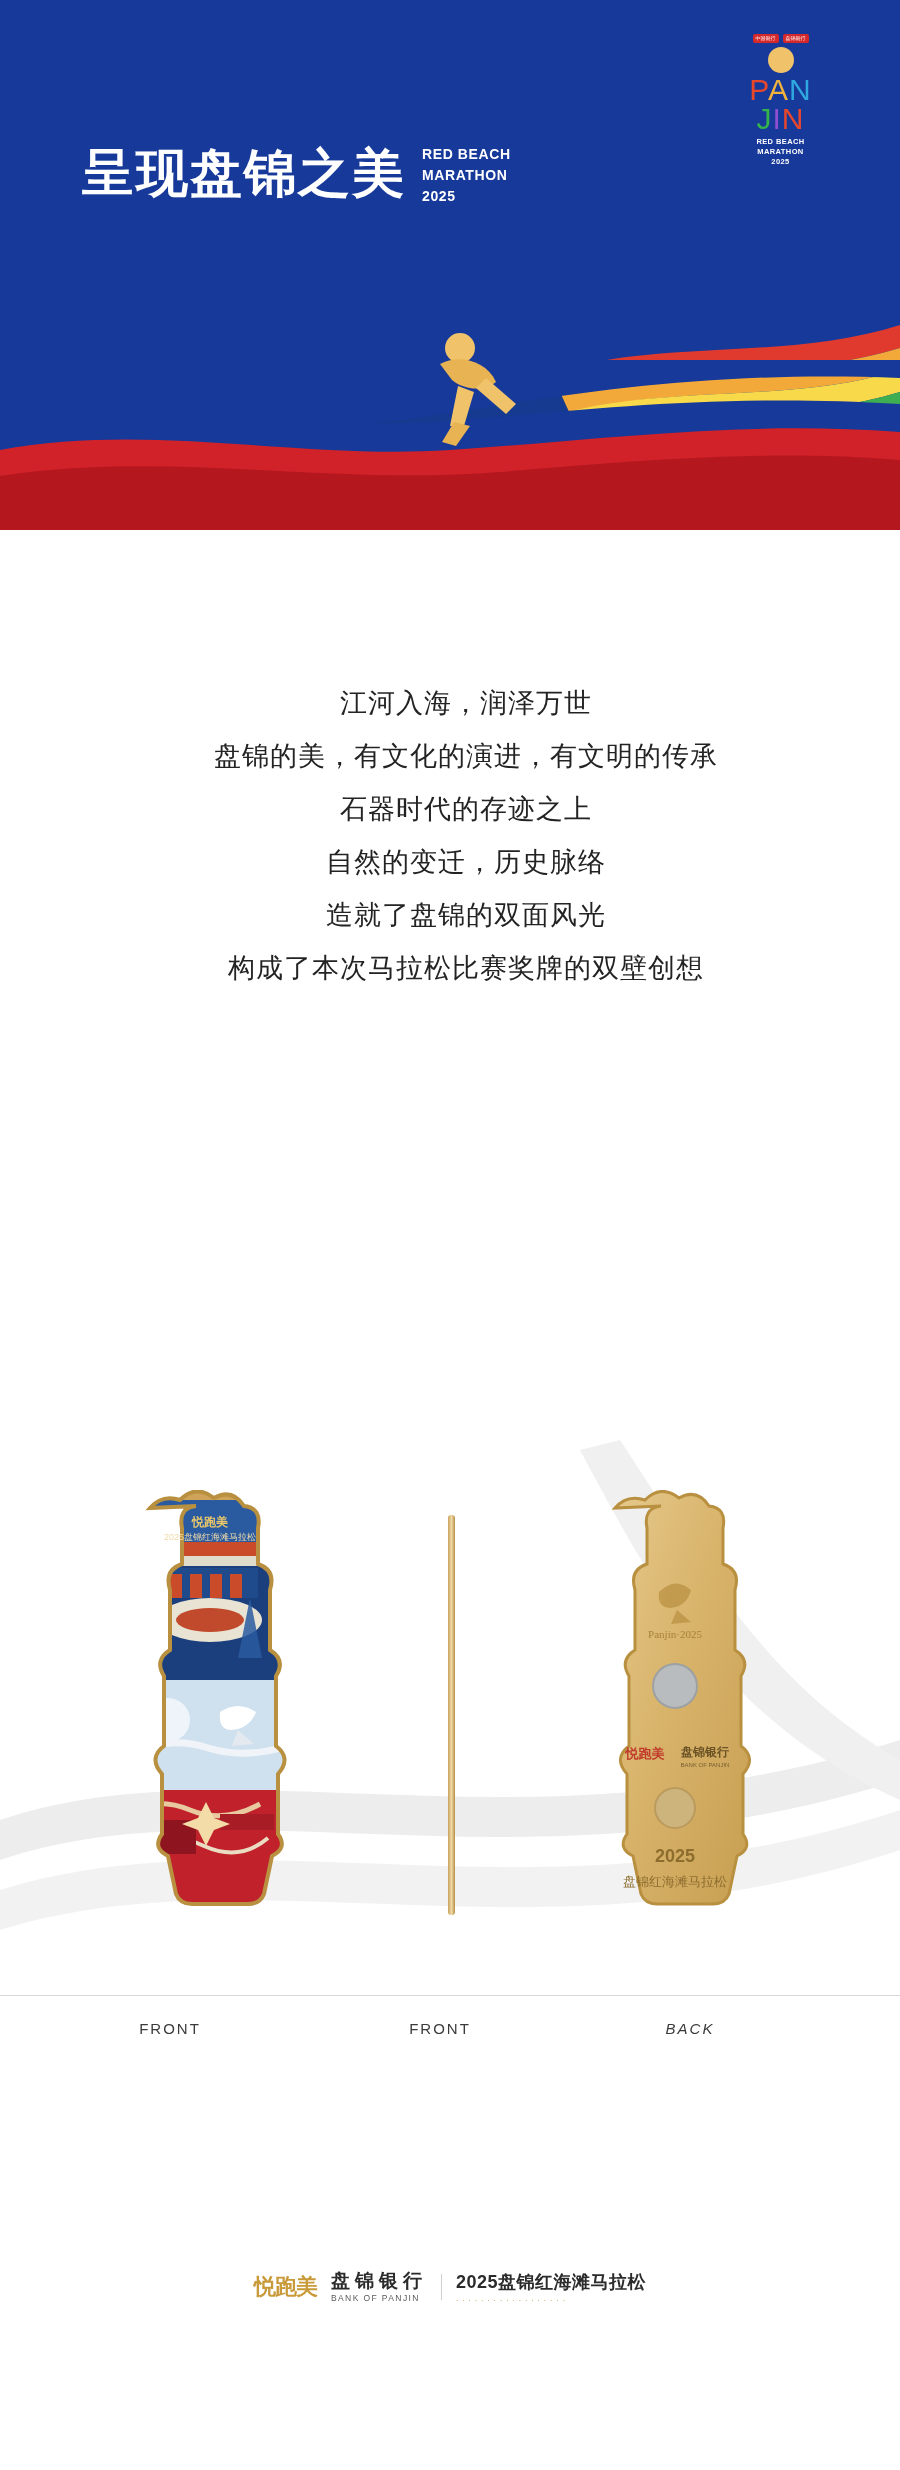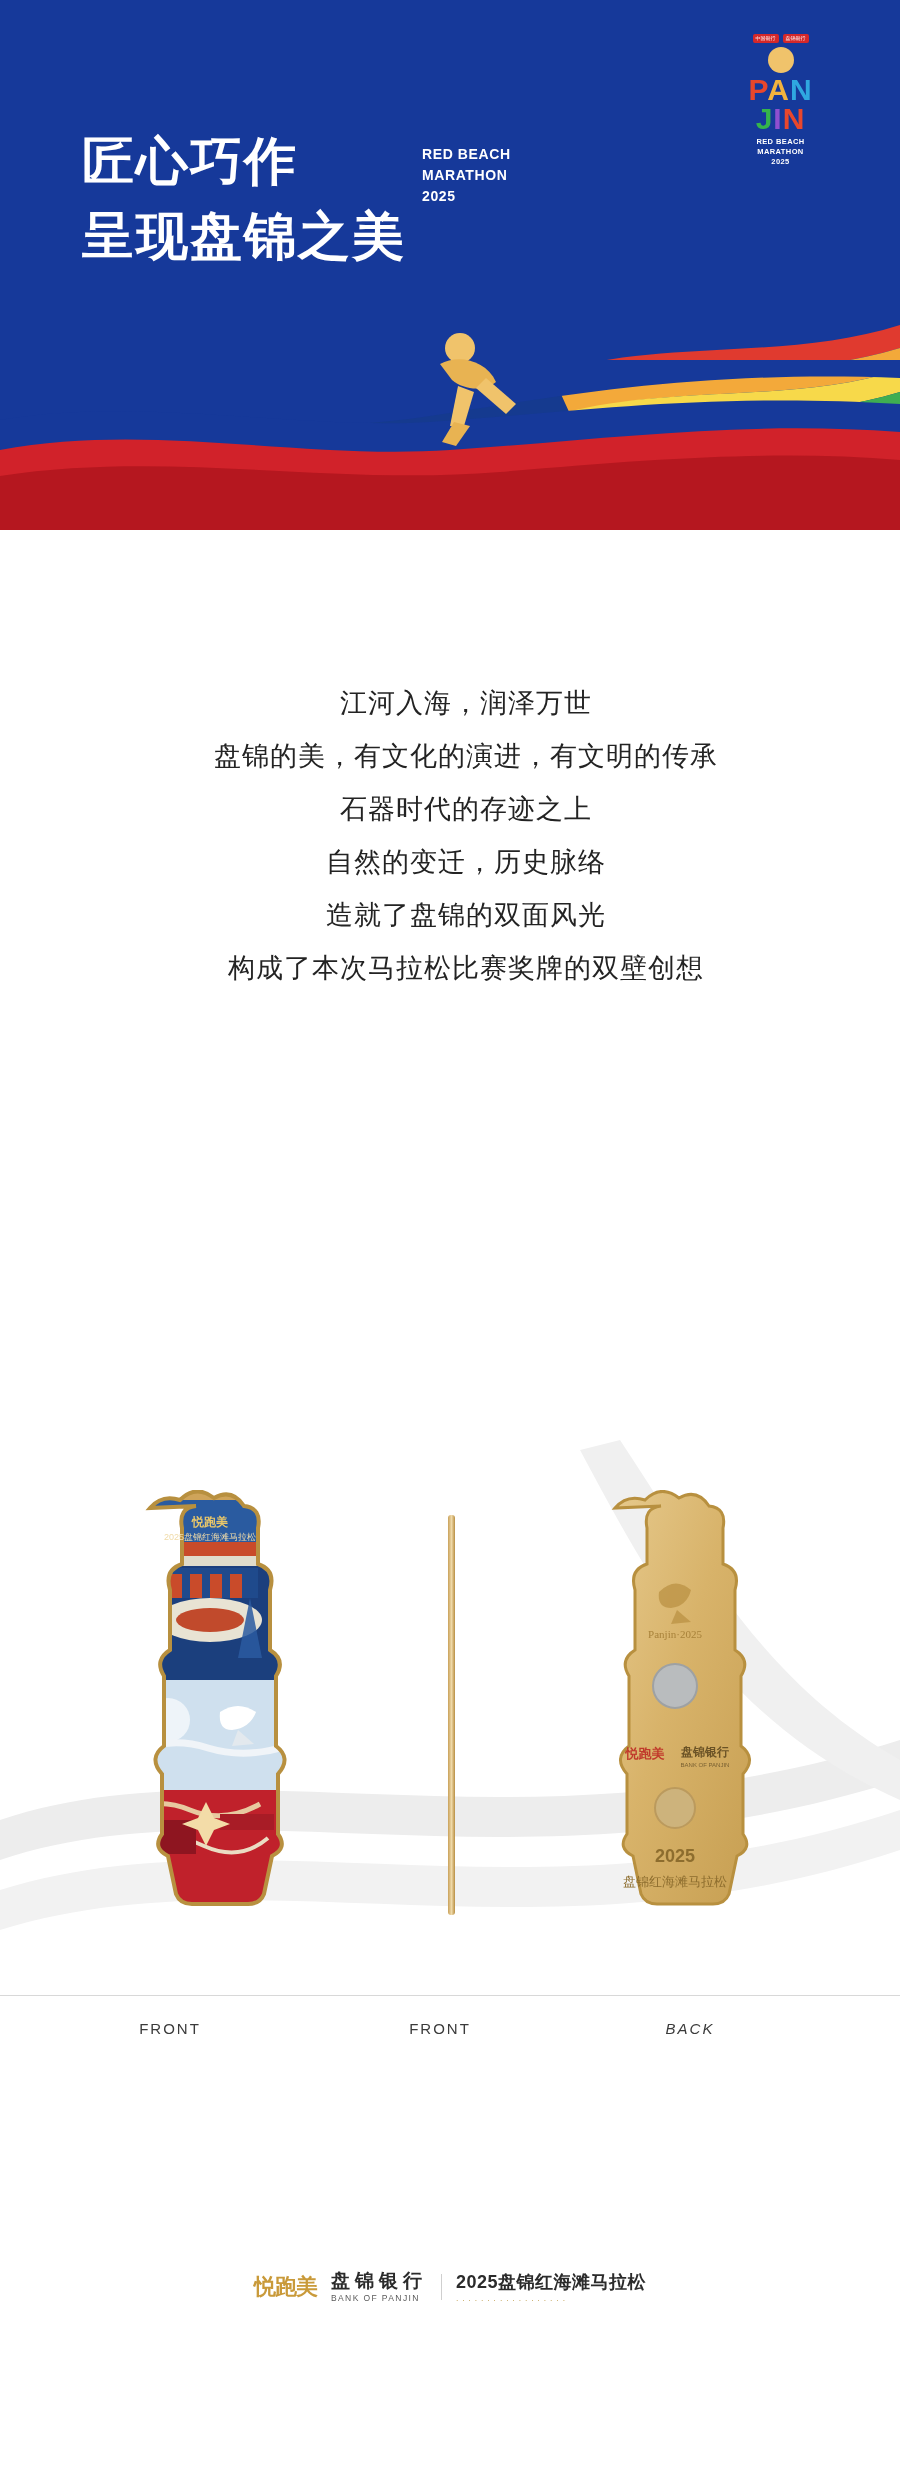--- a/index.html
+++ b/index.html
@@ -84,21 +84,21 @@
   .sp-a { background: #d4282a; }
   .sp-b { background: #d4282a; }
   .hero-logo .mascot-badge {
     width: 26px; height: 26px;
     border-radius: 50%;
     background: #f0c36b;
     margin: 0 auto 3px;
   }
   .panjin-word {
     font-size: 30px;
-    font-weight: bold;
+    font-weight: normal;
     line-height: 0.95;
     letter-spacing: 1px;
   }
   .panjin-word .p1 { color: #e8472c; }
   .panjin-word .p2 { color: #f2b33d; }
   .panjin-word .p3 { color: #2fa8e0; }
   .panjin-word .p4 { color: #35b44a; }
   .panjin-word .p5 { color: #8f4fd0; }
   .panjin-word .p6 { color: #e8472c; }
   .hero-logo .logo-sub {
@@ -248,21 +248,20 @@
   }
 </style>
 </head>
 <body>
 
 <div class="hero">
   <div class="hero-blue"></div>
 
   <div class="hero-title-wrap">
     <div class="hero-title-main">
-      <span>匠心巧作</span>
       <span class="l2">呈现盘锦之美</span>
     </div>
     <div class="hero-title-en">
       <div>RED BEACH</div>
       <div>MARATHON</div>
       <div>2025</div>
     </div>
   </div>
 
   <div class="hero-logo">

